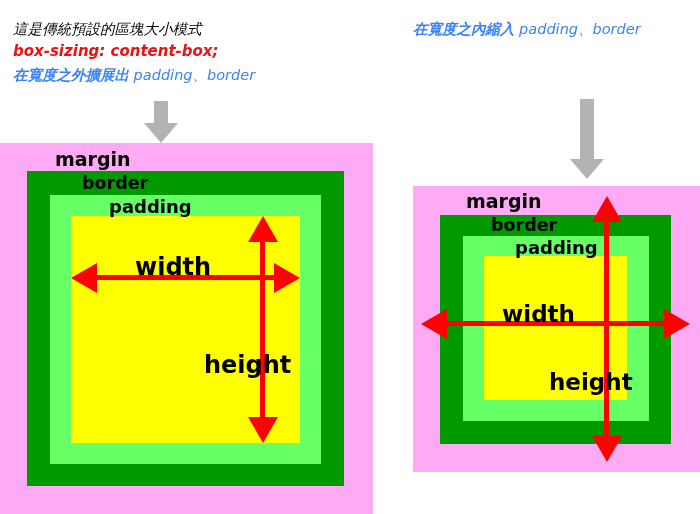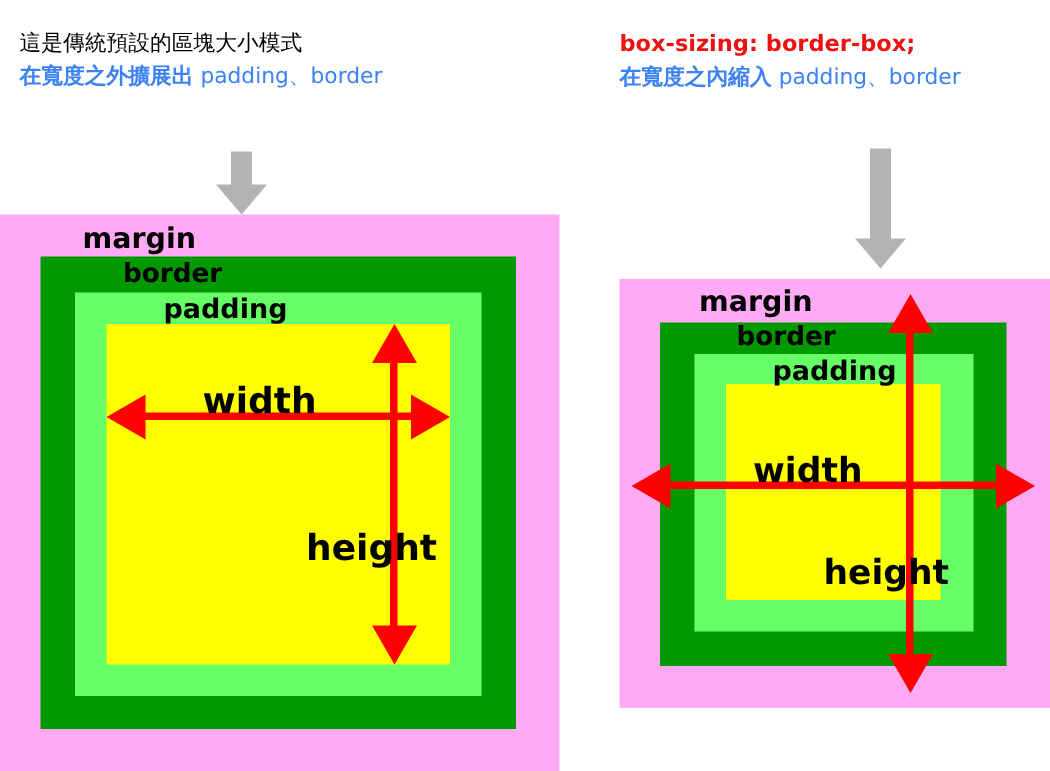--- a/index.html
+++ b/index.html
@@ -18,20 +18,21 @@
     position: relative;
     width: 700px;
     height: 514px;
   }
 
   
   .caption {
     position: absolute;
     line-height: 1.55;
     white-space: nowrap;
+    font-style: italic;
   }
   .caption-left  { left: 13px;  top: 18px; }
   .caption-right { left: 413px; top: 18px; }
 
   .cap-line {
     font-size: 14.5px;
     color: #000000;
     letter-spacing: 0px;
   }
   .cap-line-code {
@@ -185,28 +186,28 @@
   #diagram-border .label-width  { left: 502px; top: 301px; font-size: 23px; }
   #diagram-border .label-height { left: 549px; top: 369px; font-size: 23px; }
 </style>
 </head>
 <body>
 
 <div class="stage">
 
   <div class="caption caption-left">
     <div class="cap-line">這是傳統預設的區塊大小模式</div>
+    <div class="cap-line-code">box-sizing: content-box;</div>
     <div class="cap-line-mix">
       <span class="bold-cjk">在寬度之外擴展出</span>
       <span class="thin-latin">padding、border</span>
     </div>
   </div>
 
   <div class="caption caption-right">
-    <div class="cap-line-code">box-sizing: border-box;</div>
     <div class="cap-line-mix">
       <span class="bold-cjk">在寬度之內縮入</span>
       <span class="thin-latin">padding、border</span>
     </div>
   </div>
 
   <div class="grey-arrow grey-arrow-left">
     <div class="shaft"></div>
     <div class="head"></div>
   </div>

